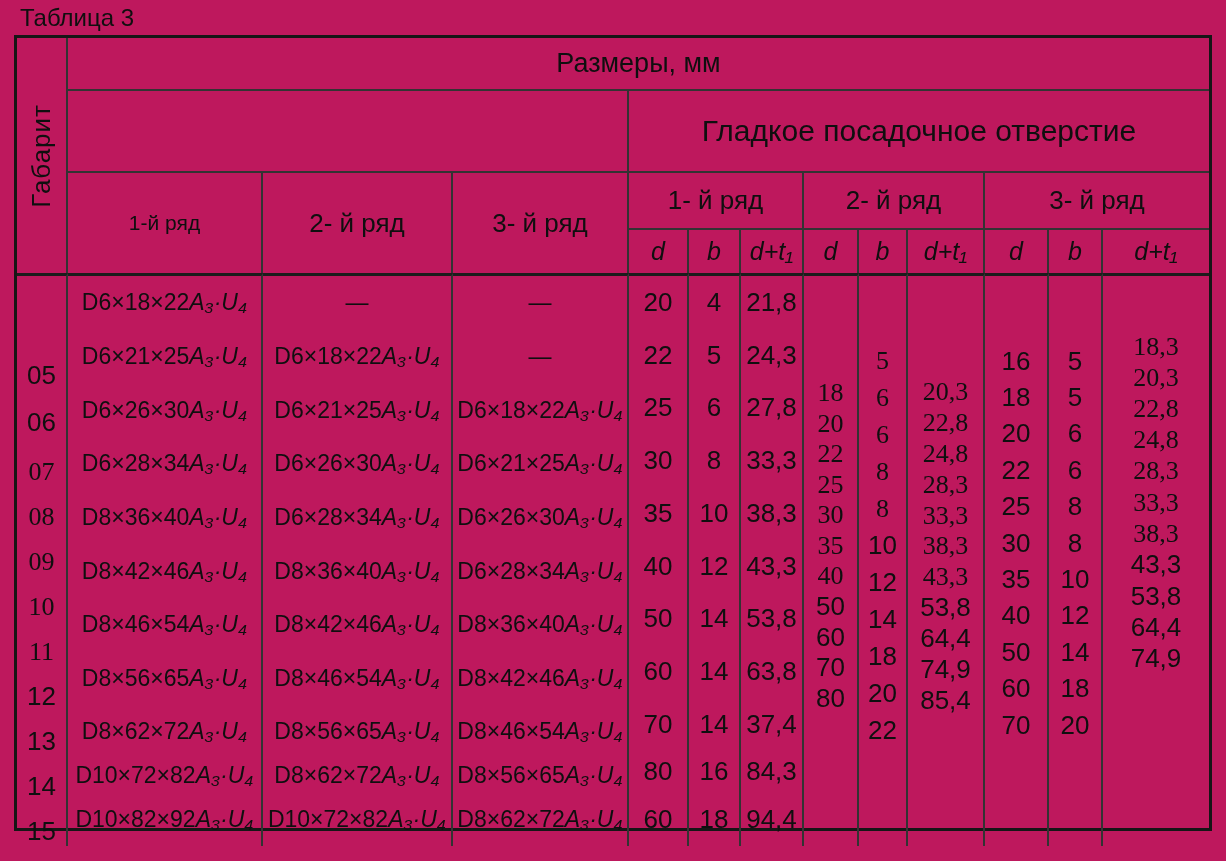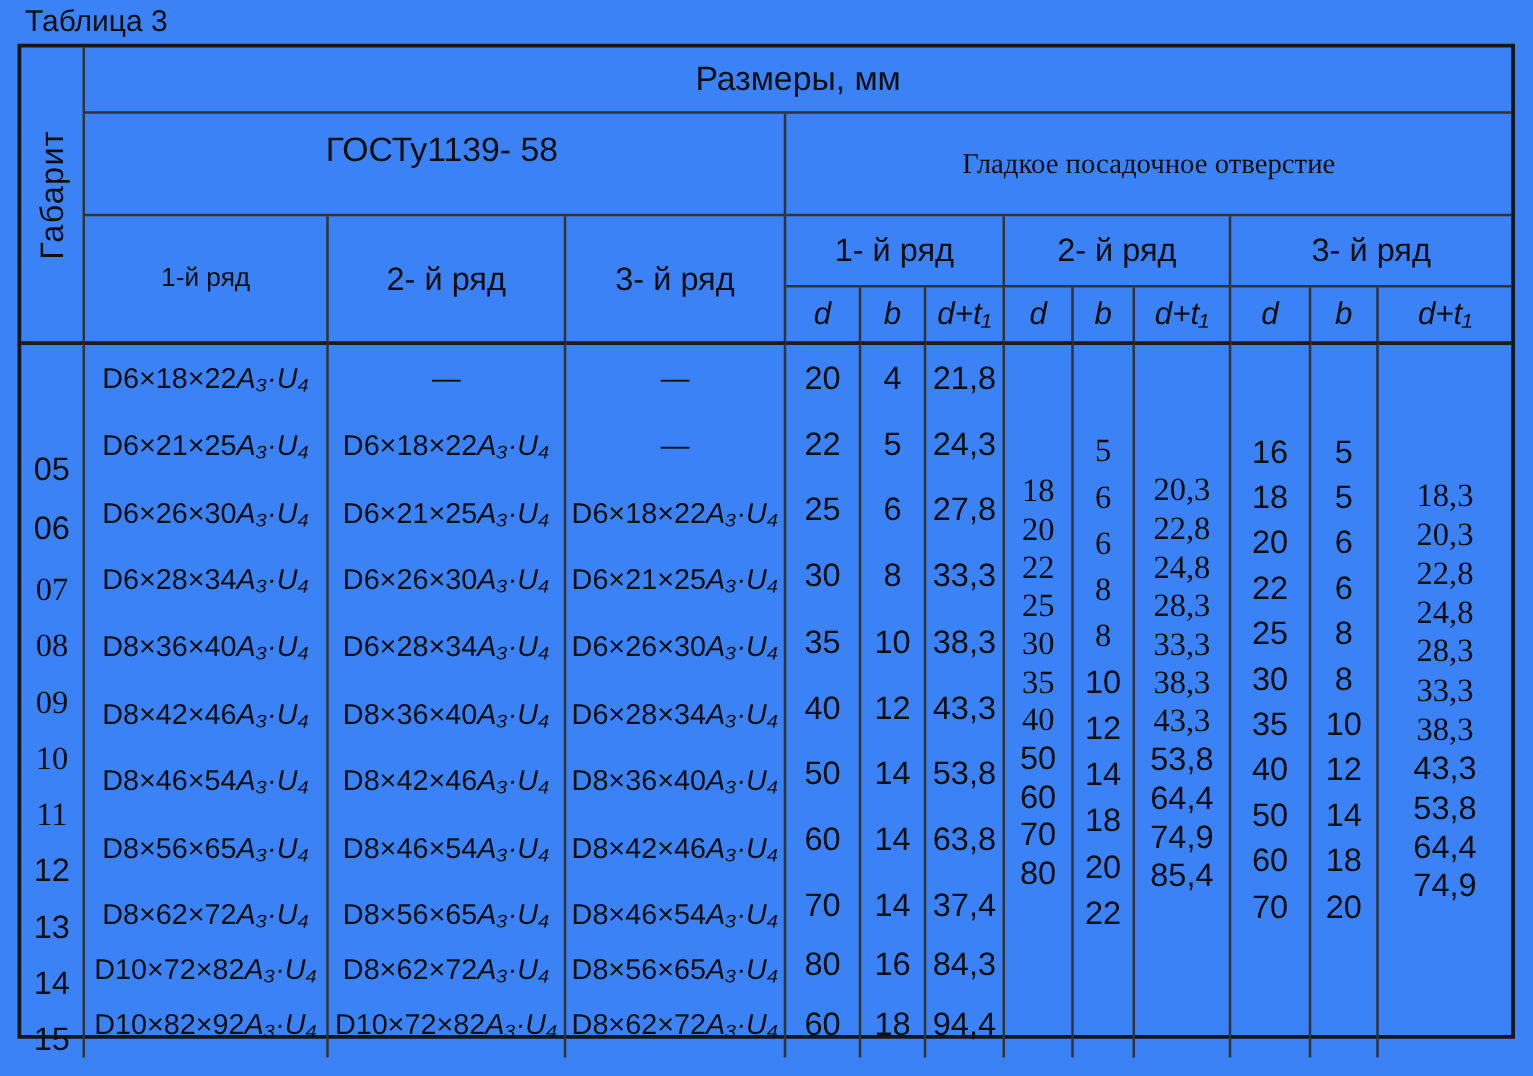--- a/index.html
+++ b/index.html
@@ -1,38 +1,38 @@
 <!DOCTYPE html>
 <html><head>
 <meta charset="utf-8">
 <style>
   html,body{margin:0;padding:0;background:#e8e8e8;}
   .page{
-    position:relative;width:1226px;height:861px;background:#3b82f6;
+    position:relative;width:1226px;height:861px;background:#be185d;
     font-family:"Liberation Sans","DejaVu Sans",sans-serif;color:#0f0f0f;
     overflow:hidden;
   }
   .doc-title{position:absolute;left:20px;top:4px;font-size:24px;}
   .table{
     position:absolute;left:14px;top:35px;width:1198px;height:796px;
     border:3px solid #161616;box-sizing:border-box;
     display:grid;
     grid-template-columns:51px 195px 190px 176px 60px 52px 63px 55px 49px 77px 64px 54px 1fr;
     grid-template-rows:53px 82px 57px 43px 1fr;
   }
   .cell{box-sizing:border-box;display:flex;align-items:center;justify-content:center;}
   .br{border-right:2px solid #333;}
   .bb{border-bottom:2px solid #333;}
   .bt-thick{border-top:3px solid #1c1c1c;}
   
   .gab-hdr{grid-column:1;grid-row:1/5;}
   .sizes{grid-column:2/14;grid-row:1;font-size:27px;}
   .spline-hdr{grid-column:2/5;grid-row:2;flex-direction:column;align-items:stretch;justify-content:flex-start;padding:8px 0 0 12px;font-size:27px;}
   .spline-hdr .l2{text-align:center;margin-top:6px;}
-  .smooth-hdr{grid-column:5/14;grid-row:2;font-size:23px;font-family:Liberation Serif, serif;}
+  .smooth-hdr{grid-column:5/14;grid-row:2;font-size:30px;}
   .spc1{grid-column:2;grid-row:3/5;font-size:21px;}
   .spc2{grid-column:3;grid-row:3/5;font-size:26px;}
   .spc3{grid-column:4;grid-row:3/5;font-size:26px;}
   .grp1{grid-column:5/8;grid-row:3;font-size:26px;}
   .grp2{grid-column:8/11;grid-row:3;font-size:26px;}
   .grp3{grid-column:11/14;grid-row:3;font-size:26px;}
   .sub{grid-row:4;font-size:25px;font-style:italic;}
   .vtext{writing-mode:vertical-rl;transform:rotate(180deg);font-size:26px;letter-spacing:1px;}
   
   .stack{grid-row:5;display:flex;flex-direction:column;align-items:center;}
@@ -49,21 +49,21 @@
   .gab-stack .line:nth-child(1){margin-top:85px;}
   .gab-stack .line:nth-child(2){margin-top:18px;}
   .gab-stack .line:nth-child(3){margin-top:20px;}
   .gab-stack .line:nth-child(n+4){margin-top:16px;}
   
   .g2d{padding-top:102px;} .g2d .line{height:30.5px;}
   .g2b{padding-top:66px;}  .g2b .line{height:37px;}
   .g2dt{padding-top:101px;}.g2dt .line{height:30.8px;}
   .g3d{padding-top:67px;}  .g3d .line{height:36.4px;}
   .g3b{padding-top:67px;}  .g3b .line{height:36.4px;}
-  .g3dt{padding-top:105px;} .g3dt .line{height:31.2px;}
+  .g3dt{padding-top:55px;} .g3dt .line{height:31.2px;}
   
   .c1{grid-column:1;}.c2{grid-column:2;}.c3{grid-column:3;}.c4{grid-column:4;}
   .c5{grid-column:5;}.c6{grid-column:6;}.c7{grid-column:7;}.c8{grid-column:8;}
   .c9{grid-column:9;}.c10{grid-column:10;}.c11{grid-column:11;}.c12{grid-column:12;}
   .c13{grid-column:13;}
 </style>
 </head>
 <body>
 
 <div class="page">
@@ -72,21 +72,20 @@
 
   <div class="table">
 
     <div class="cell gab-hdr br">
       <span class="vtext">Габарит</span>
     </div>
 
     <div class="cell sizes bb">Размеры, мм</div>
 
     <div class="cell spline-hdr br bb">
-      <span class="l2">ГОСТу1139- 58</span>
     </div>
 
     <div class="cell smooth-hdr bb">Гладкое посадочное отверстие</div>
 
     <div class="cell spc1 br">1-й ряд</div>
     <div class="cell spc2 br">2- й ряд</div>
     <div class="cell spc3 br">3- й ряд</div>
 
     <div class="cell grp1 br bb">1- й ряд</div>
     <div class="cell grp2 br bb">2- й ряд</div>

